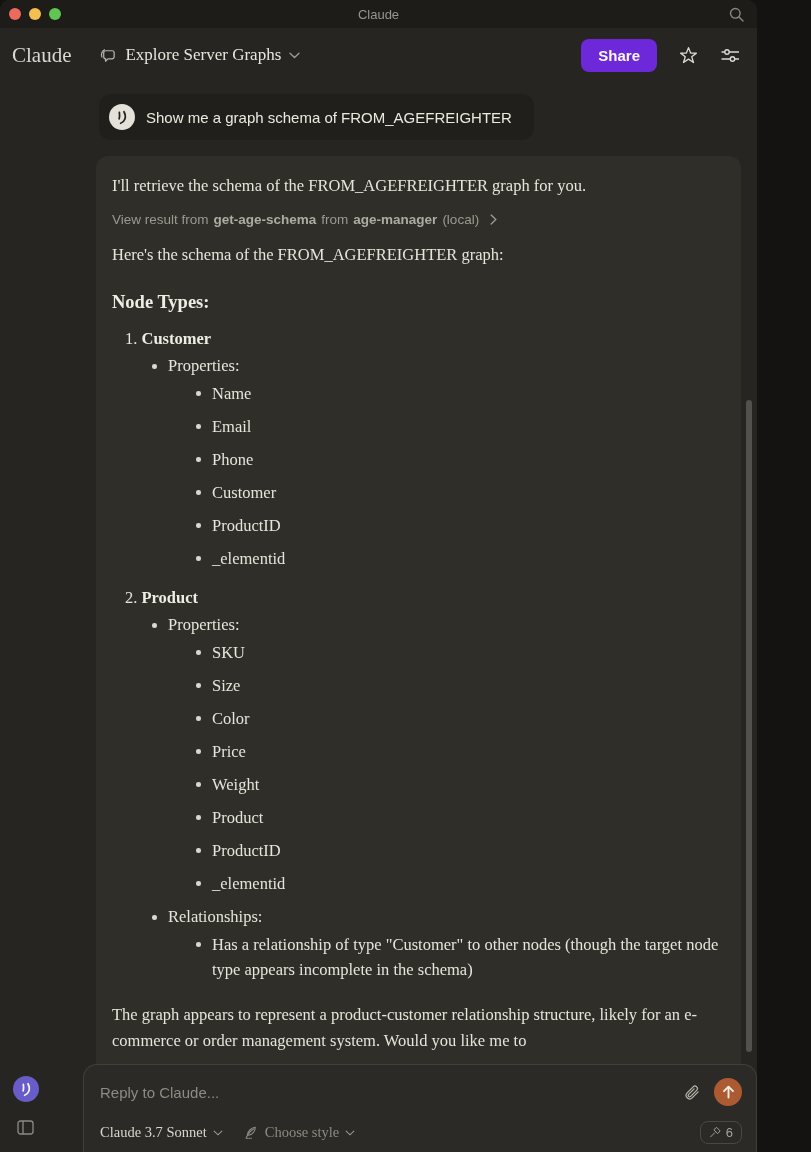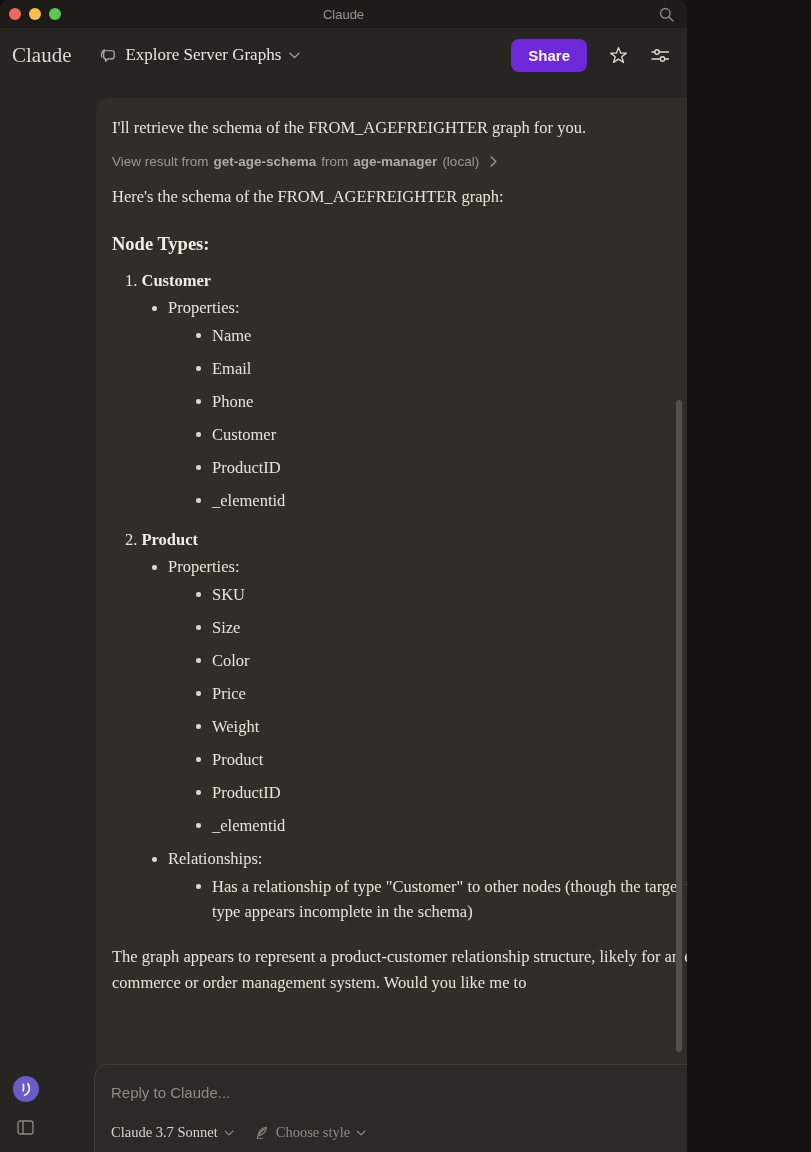--- a/index.html
+++ b/index.html
@@ -1,18 +1,18 @@
 <!DOCTYPE html>
 <html><head>
 <meta charset="utf-8">
 <style>
   * { margin:0; padding:0; box-sizing:border-box; }
   html,body { width:811px; height:1152px; background:#141311; }
   .app {
-    position:relative; width:687px; height:1152px;
+    position:relative; width:757px; height:1152px;
     background:#262522; overflow:hidden; border-radius:10px 10px 0 0;
     font-family:"Liberation Sans", sans-serif;
   }
   
   .titlebar {
     position:relative; height:28px; background:#1d1c19;
     display:flex; align-items:center; justify-content:center;
   }
   .traffic { position:absolute; left:9px; top:8px; display:flex; gap:8px; }
   .light { width:12px; height:12px; border-radius:50%; }
@@ -70,21 +70,21 @@
   ul.lvl2 { list-style:none; padding-left:28px; margin-top:2px; }
   ul.lvl2 > li { position:relative; line-height:25px; padding-left:16px; margin-bottom:8px; }
   ul.lvl2 > li::before {
     content:""; position:absolute; left:0; top:10px;
     width:4.5px; height:4.5px; border-radius:50%; background:#dad7cd;
   }
   li.rel-label { margin-top:5px; }
   .closing { margin-top:20px; }
   
   .composer {
-    position:absolute; left:94px; top:1064px; width:674px; height:88px;
+    position:absolute; left:83px; top:1064px; width:674px; height:88px;
     background:#2b2a26; border:1px solid #413f39; border-bottom:none;
     border-radius:14px 14px 0 0; padding:13px 14px 10px 16px;
   }
   .input-row { display:flex; align-items:center; gap:12px; }
   .reply-input {
     flex:1; background:transparent; border:none; outline:none;
     font-family:"Liberation Sans", sans-serif; font-size:15px; color:#e7e5da;
   }
   .reply-input::placeholder { color:#8e8b82; }
   .clip-btn { background:none; border:none; color:#b9b6ac; display:flex; cursor:pointer; padding:2px; }
@@ -167,20 +167,31 @@
         <svg width="19" height="19" viewBox="0 0 19 19" fill="none" stroke="currentColor" stroke-width="1.4" stroke-linecap="round">
             <path d="M2 6 H19"></path>
             <circle cx="7" cy="6" r="2.2" fill="#262522"></circle>
             <path d="M2 13 H19"></path>
             <circle cx="12.5" cy="13" r="2.2" fill="#262522"></circle>
           </svg>
       </span>
     </div>
   </div>
 
+  <div class="user-row">
+    <div class="user-bubble">
+      <span class="user-avatar">
+        <svg width="13" height="15" viewBox="0 0 14 16" fill="none" stroke="currentColor" stroke-width="1.9" stroke-linecap="round">
+            <path d="M3.6 2.6 q0.6 3.8 -0.2 6.8"></path>
+            <path d="M8.6 1.8 q2.3 4.2 1 7.8 q-1.2 3.4 -4.6 4.6"></path>
+          </svg>
+      </span>
+      <span class="user-text">Show me a graph schema of FROM_AGEFREIGHTER</span>
+    </div>
+  </div>
 
   <div class="card">
     <p>I'll retrieve the schema of the FROM_AGEFREIGHTER graph for you.</p>
 
     <div class="tool-line">
       <span>View result from</span>
       <span class="tool-bold">get-age-schema</span>
       <span>from</span>
       <span class="tool-bold">age-manager</span>
       <span>(local)</span>

